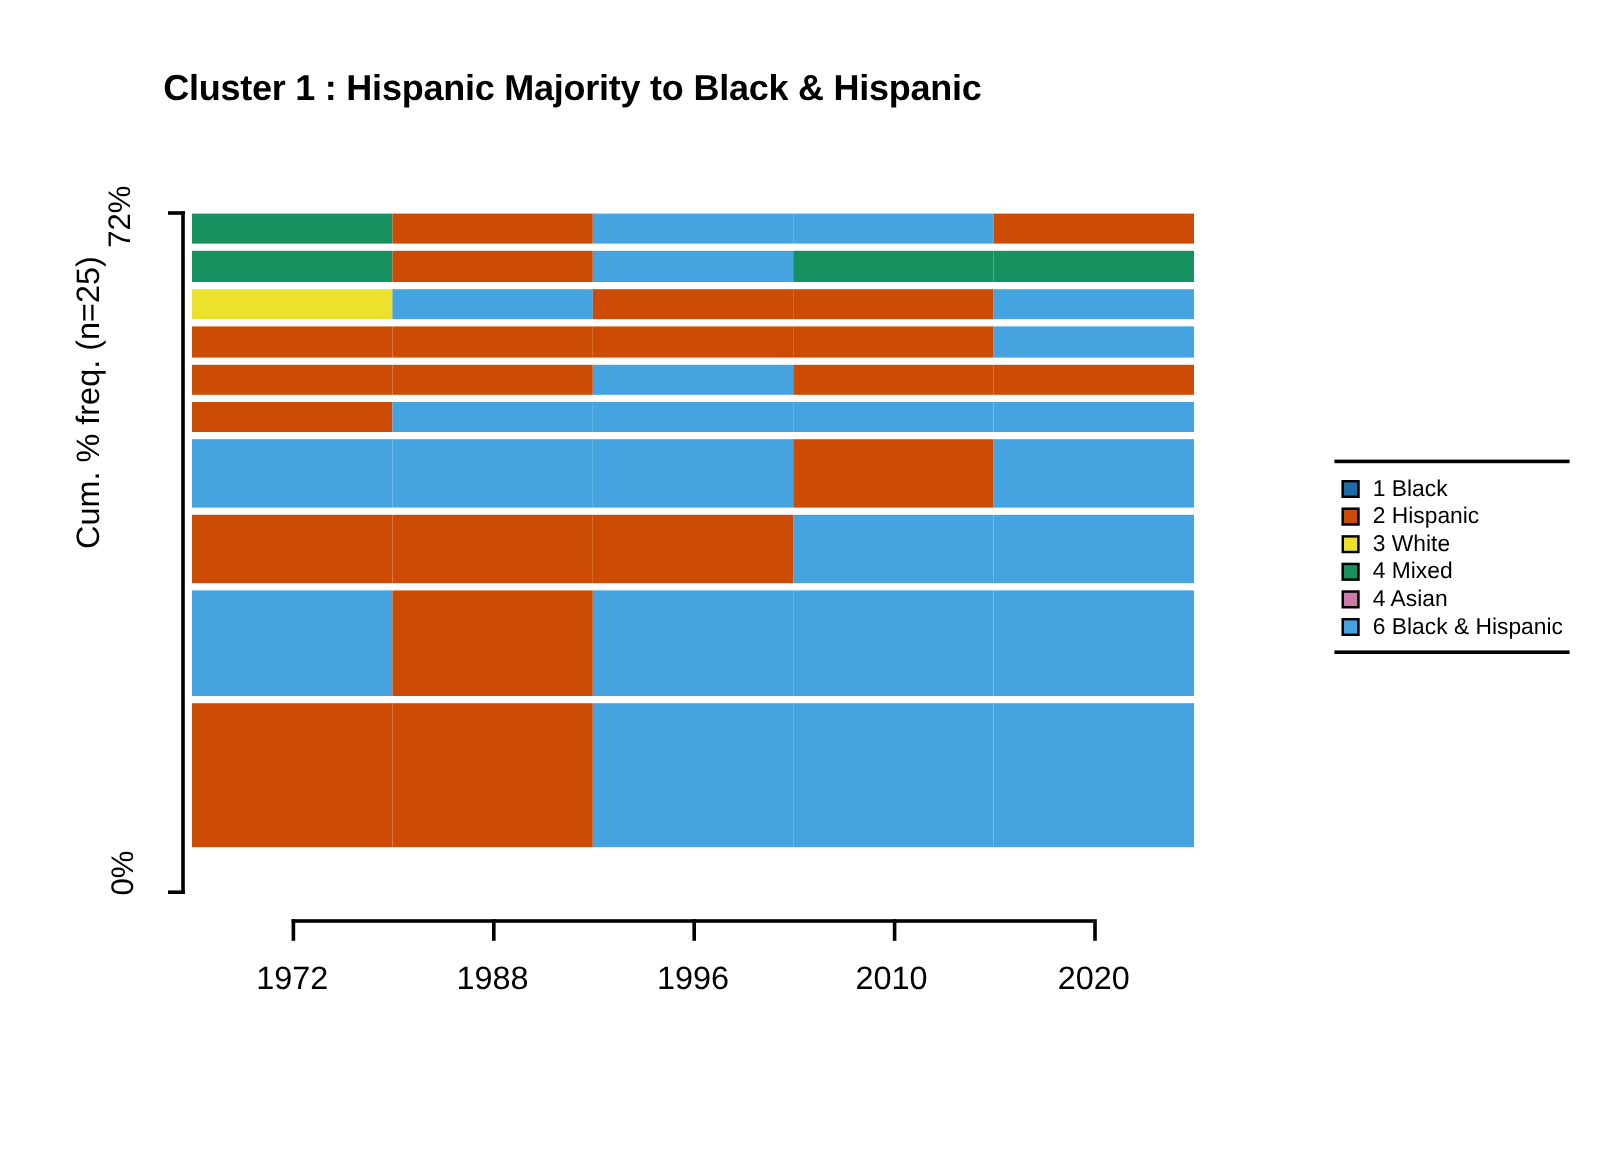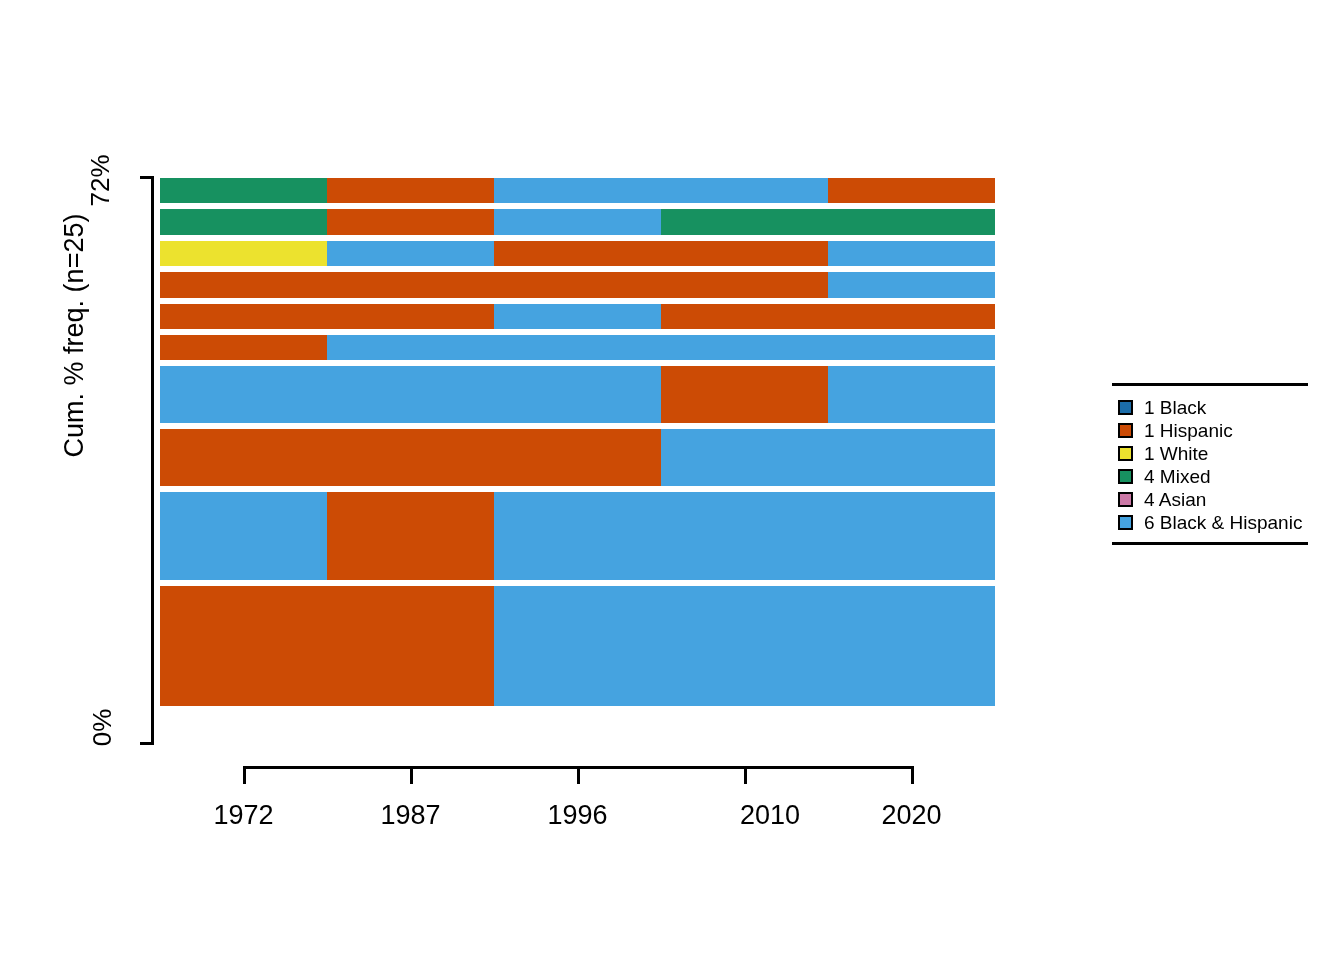--- a/index.html
+++ b/index.html
@@ -149,20 +149,21 @@
   #legend-clip {
     width: 196px;
     overflow: hidden;
   }
 </style>
 </head>
 <body>
 
 <div id="root">
 
+  <div id="plot-title">Cluster 1 : Hispanic Majority to Black &amp; Hispanic</div>
 
   <div id="y-axis-title">Cum. % freq. (n=25)</div>
   <div class="y-tick-label" id="y-tick-top">72%</div>
   <div class="y-tick-label" id="y-tick-bot">0%</div>
   <div id="y-axis-line"></div>
   <div class="y-axis-cap" id="y-cap-top"></div>
   <div class="y-axis-cap" id="y-cap-bot"></div>
 
   <div id="plot-area">
       <div class="seq-row" style="top: 0px; height: 25.3889px;">
@@ -235,44 +236,44 @@
         <div class="seq-seg" style="flex: 1 1 0px; background: rgb(69, 163, 224);"></div>
         <div class="seq-seg" style="flex: 1 1 0px; background: rgb(69, 163, 224);"></div>
       </div>
     </div>
 
   <div id="x-axis-line"></div>
   <div id="x-axis-ticks">
       <div class="x-tick" style="left: 242.5px;"></div>
       <div class="x-tick-label" style="left: 183.5px;">1972</div>
       <div class="x-tick" style="left: 409.5px;"></div>
-      <div class="x-tick-label" style="left: 350.5px;">1987</div>
+      <div class="x-tick-label" style="left: 350.5px;">1988</div>
       <div class="x-tick" style="left: 576.5px;"></div>
       <div class="x-tick-label" style="left: 517.5px;">1996</div>
       <div class="x-tick" style="left: 743.5px;"></div>
-      <div class="x-tick-label" style="left: 710px; text-align: center;">2010</div>
+      <div class="x-tick-label" style="left: 683px; text-align: center;">2010</div>
       <div class="x-tick" style="left: 910.5px;"></div>
       <div class="x-tick-label" style="left: 851.5px;">2020</div>
     </div>
 
   <div id="legend">
     <div class="legend-rule"></div>
     <div id="legend-clip">
       <div id="legend-items">
           <div class="legend-item">
             <span class="legend-swatch" style="background: rgb(27, 108, 168);"></span>
             <span class="legend-label">1 Black</span>
           </div>
           <div class="legend-item">
             <span class="legend-swatch" style="background: rgb(204, 75, 5);"></span>
-            <span class="legend-label">1 Hispanic</span>
+            <span class="legend-label">2 Hispanic</span>
           </div>
           <div class="legend-item">
             <span class="legend-swatch" style="background: rgb(236, 226, 46);"></span>
-            <span class="legend-label">1 White</span>
+            <span class="legend-label">3 White</span>
           </div>
           <div class="legend-item">
             <span class="legend-swatch" style="background: rgb(23, 145, 96);"></span>
             <span class="legend-label">4 Mixed</span>
           </div>
           <div class="legend-item">
             <span class="legend-swatch" style="background: rgb(204, 121, 167);"></span>
             <span class="legend-label">4 Asian</span>
           </div>
           <div class="legend-item">

